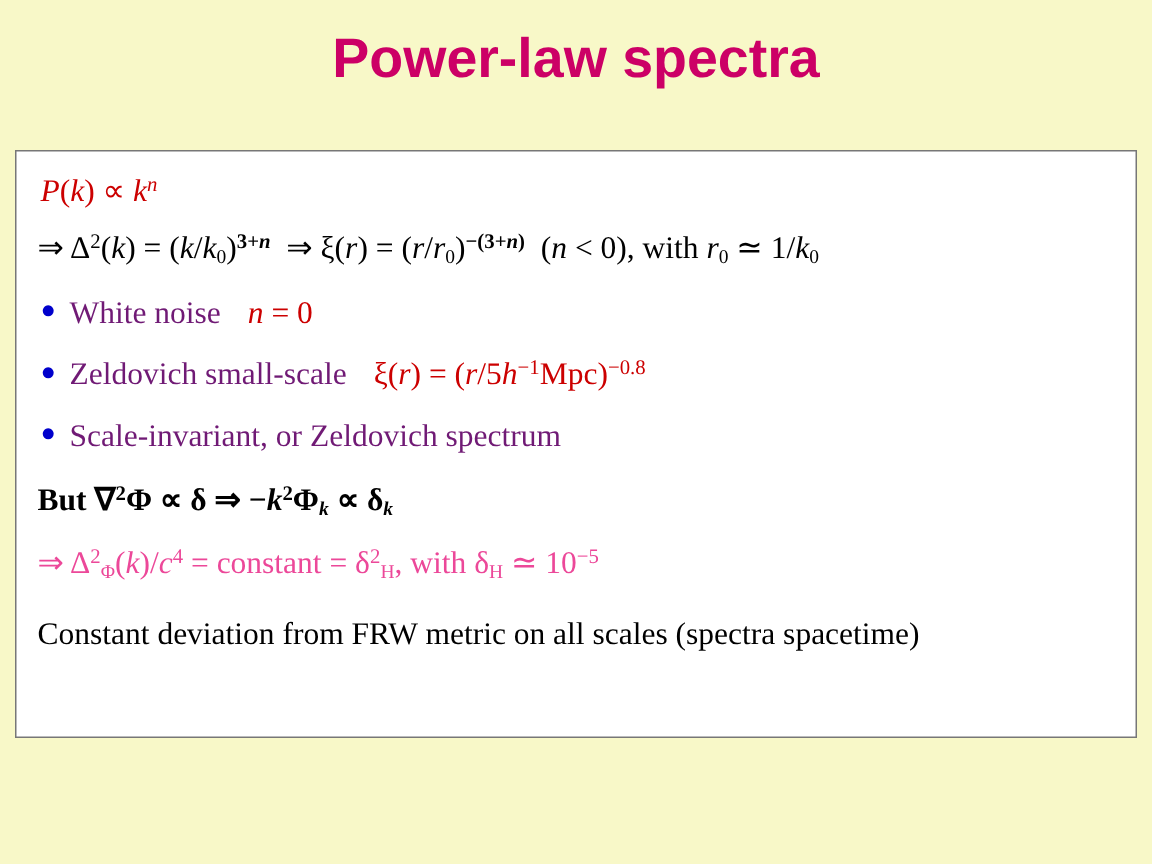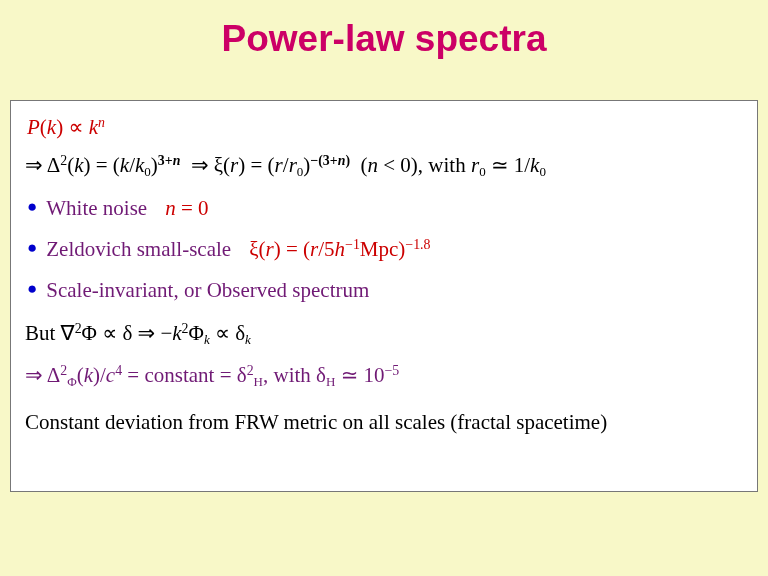--- a/index.html
+++ b/index.html
@@ -82,24 +82,25 @@
     margin-left: 18px;
     text-align: center;
   }
   .black {
     color: #000000;
     font-size: 21px;
   }
   .l-but {
     font-size: 21px;
     margin: 18px 0 12px 4px;
+    font-weight: bold;
   }
   .l-phi {
     font-size: 21px;
-    color: #701a75;
+    color: #ec4899;
     margin: 16px 0 0 4px;
   }
   .l-const {
     font-size: 21px;
     margin: 20px 0 0 4px;
   }
   i { font-style: italic; }
   sub {
     font-size: 0.62em;
     vertical-align: -0.28em;
@@ -138,36 +139,36 @@
       <span class="red">
         <i>n</i> = 0
         
       </span>
     </div>
 
     <div class="bullet-row">
       <span class="bullet-dot">●</span>
       <span class="blue">Zeldovich small-scale</span>
       <span class="red">
-        ξ(<i>r</i>) = (<i>r</i>/5<i>h</i><sup>−1</sup>Mpc)<sup>−1.8</sup>
+        ξ(<i>r</i>) = (<i>r</i>/5<i>h</i><sup>−1</sup>Mpc)<sup>−0.8</sup>
         
       </span>
     </div>
 
     <div class="bullet-row">
       <span class="bullet-dot">●</span>
-      <span class="blue">Scale-invariant, or Observed spectrum</span>
+      <span class="blue">Scale-invariant, or Zeldovich spectrum</span>
     </div>
 
     <div class="line l-but">
       But ∇<sup>2</sup>Φ ∝ δ ⇒ −<i>k</i><sup>2</sup>Φ<sub><i>k</i></sub> ∝ δ<sub><i>k</i></sub>
       
     </div>
 
     <div class="line l-phi">
       ⇒ Δ<sup>2</sup><sub>Φ</sub>(<i>k</i>)/<i>c</i><sup>4</sup> = constant = δ<sup>2</sup><sub>H</sub>, with δ<sub>H</sub> ≃ 10<sup>−5</sup>
       
     </div>
 
-    <div class="line l-const">Constant deviation from FRW metric on all scales (fractal spacetime)</div>
+    <div class="line l-const">Constant deviation from FRW metric on all scales (spectra spacetime)</div>
 
   </div>
 </div>
 
 </body></html>

